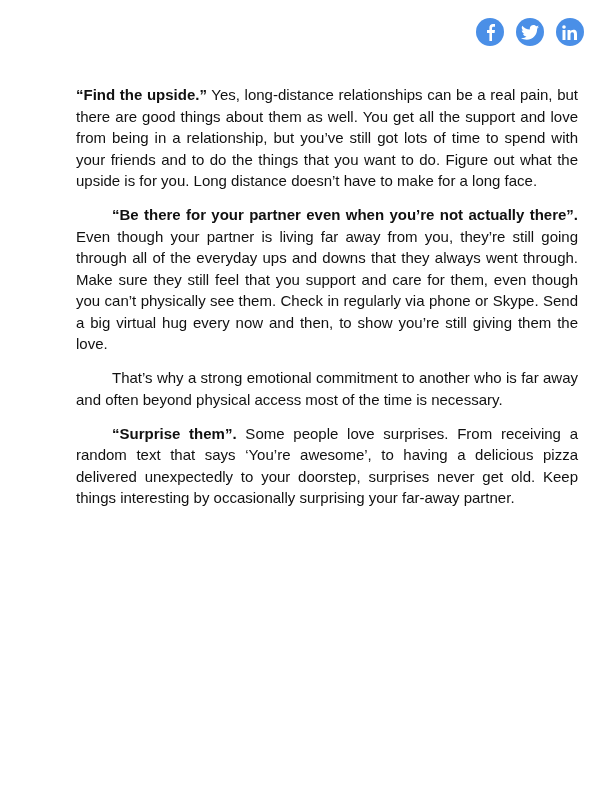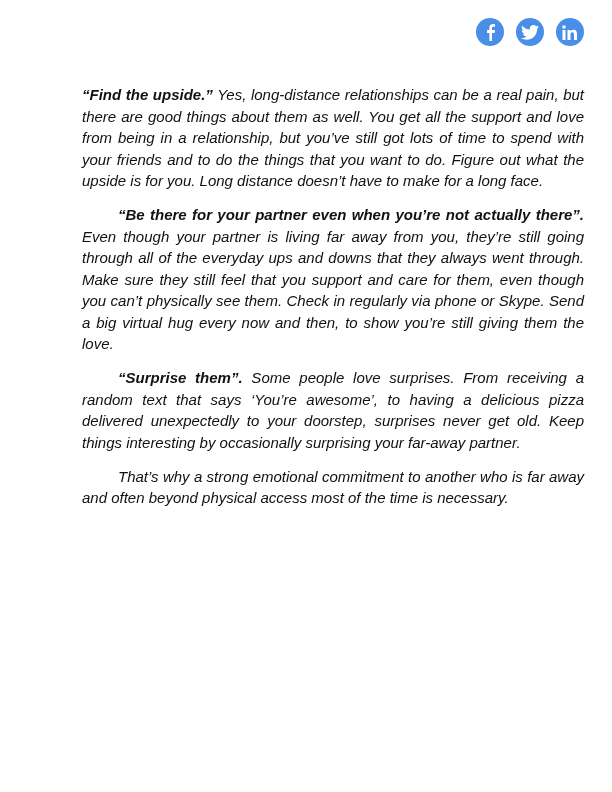--- a/index.html
+++ b/index.html
@@ -2,21 +2,21 @@
 <html><head>
 <meta charset="utf-8">
 <style>
   html, body { margin: 0; padding: 0; background: #ffffff; }
   body { width: 612px; height: 792px; position: relative; overflow: hidden;
          font-family: "Liberation Sans", "DejaVu Sans", sans-serif; color: #111; }
   .social { position: absolute; top: 18px; left: 476px; display: flex; gap: 12px; }
   .social .ico { width: 28px; height: 28px; border-radius: 50%; background: #4a8fe7;
                  display: flex; align-items: center; justify-content: center; cursor: pointer; }
   .social svg { display: block; }
-  .content { position: absolute; left: 82px; top: 84px; width: 502px; font-style: italic; }
+  .content { position: absolute; left: 76px; top: 84px; width: 502px; }
   .para { margin: 0 0 12.5px 0; font-size: 15px; line-height: 21.5px; text-align: justify; }
   .para.indent { text-indent: 36px; }
   .para b { font-weight: bold; }
 </style>
 </head>
 <body>
 
 <div class="social">
   <div class="ico">
     <svg width="14" height="18" viewBox="0 0 14 18">
@@ -33,15 +33,15 @@
         <rect x="0.5" y="5" width="3" height="10" fill="#fff"></rect>
         <circle cx="2" cy="2" r="1.8" fill="#fff"></circle>
         <path d="M5.5 5h2.9v1.4c.4-.8 1.5-1.6 3-1.6 3 0 3.6 2 3.6 4.5V15h-3V10c0-1.2 0-2.7-1.7-2.7S8.5 8.6 8.5 9.9V15h-3z" fill="#fff"></path>
       </svg>
   </div>
 </div>
 
 <div class="content">
   <p class="para"><b>“Find the upside.”</b><span> Yes, long-distance relationships can be a real pain, but there are good things about them as well. You get all the support and love from being in a relationship, but you’ve still got lots of time to spend with your friends and to do the things that you want to do. Figure out what the upside is for you. Long distance doesn’t have to make for a long face.</span></p>
   <p class="para indent"><b>“Be there for your partner even when you’re not actually there”.</b><span> Even though your partner is living far away from you, they’re still going through all of the everyday ups and downs that they always went through. Make sure they still feel that you support and care for them, even though you can’t physically see them. Check in regularly via phone or Skype. Send a big virtual hug every now and then, to show you’re still giving them the love.</span></p>
+  <p class="para indent"><span>That’s why a  strong emotional commitment to another who is far away and often beyond physical access most of the time is necessary.</span></p>
   <p class="para indent"><b>“Surprise them”.</b><span> Some people love surprises. From receiving a random text that says ‘You’re awesome’, to having a delicious pizza delivered unexpectedly to your doorstep, surprises never get old. Keep things interesting by occasionally surprising your far-away partner.</span></p>
-  <p class="para indent"><span>That’s why a  strong emotional commitment to another who is far away and often beyond physical access most of the time is necessary.</span></p>
 </div>
 
 </body></html>

